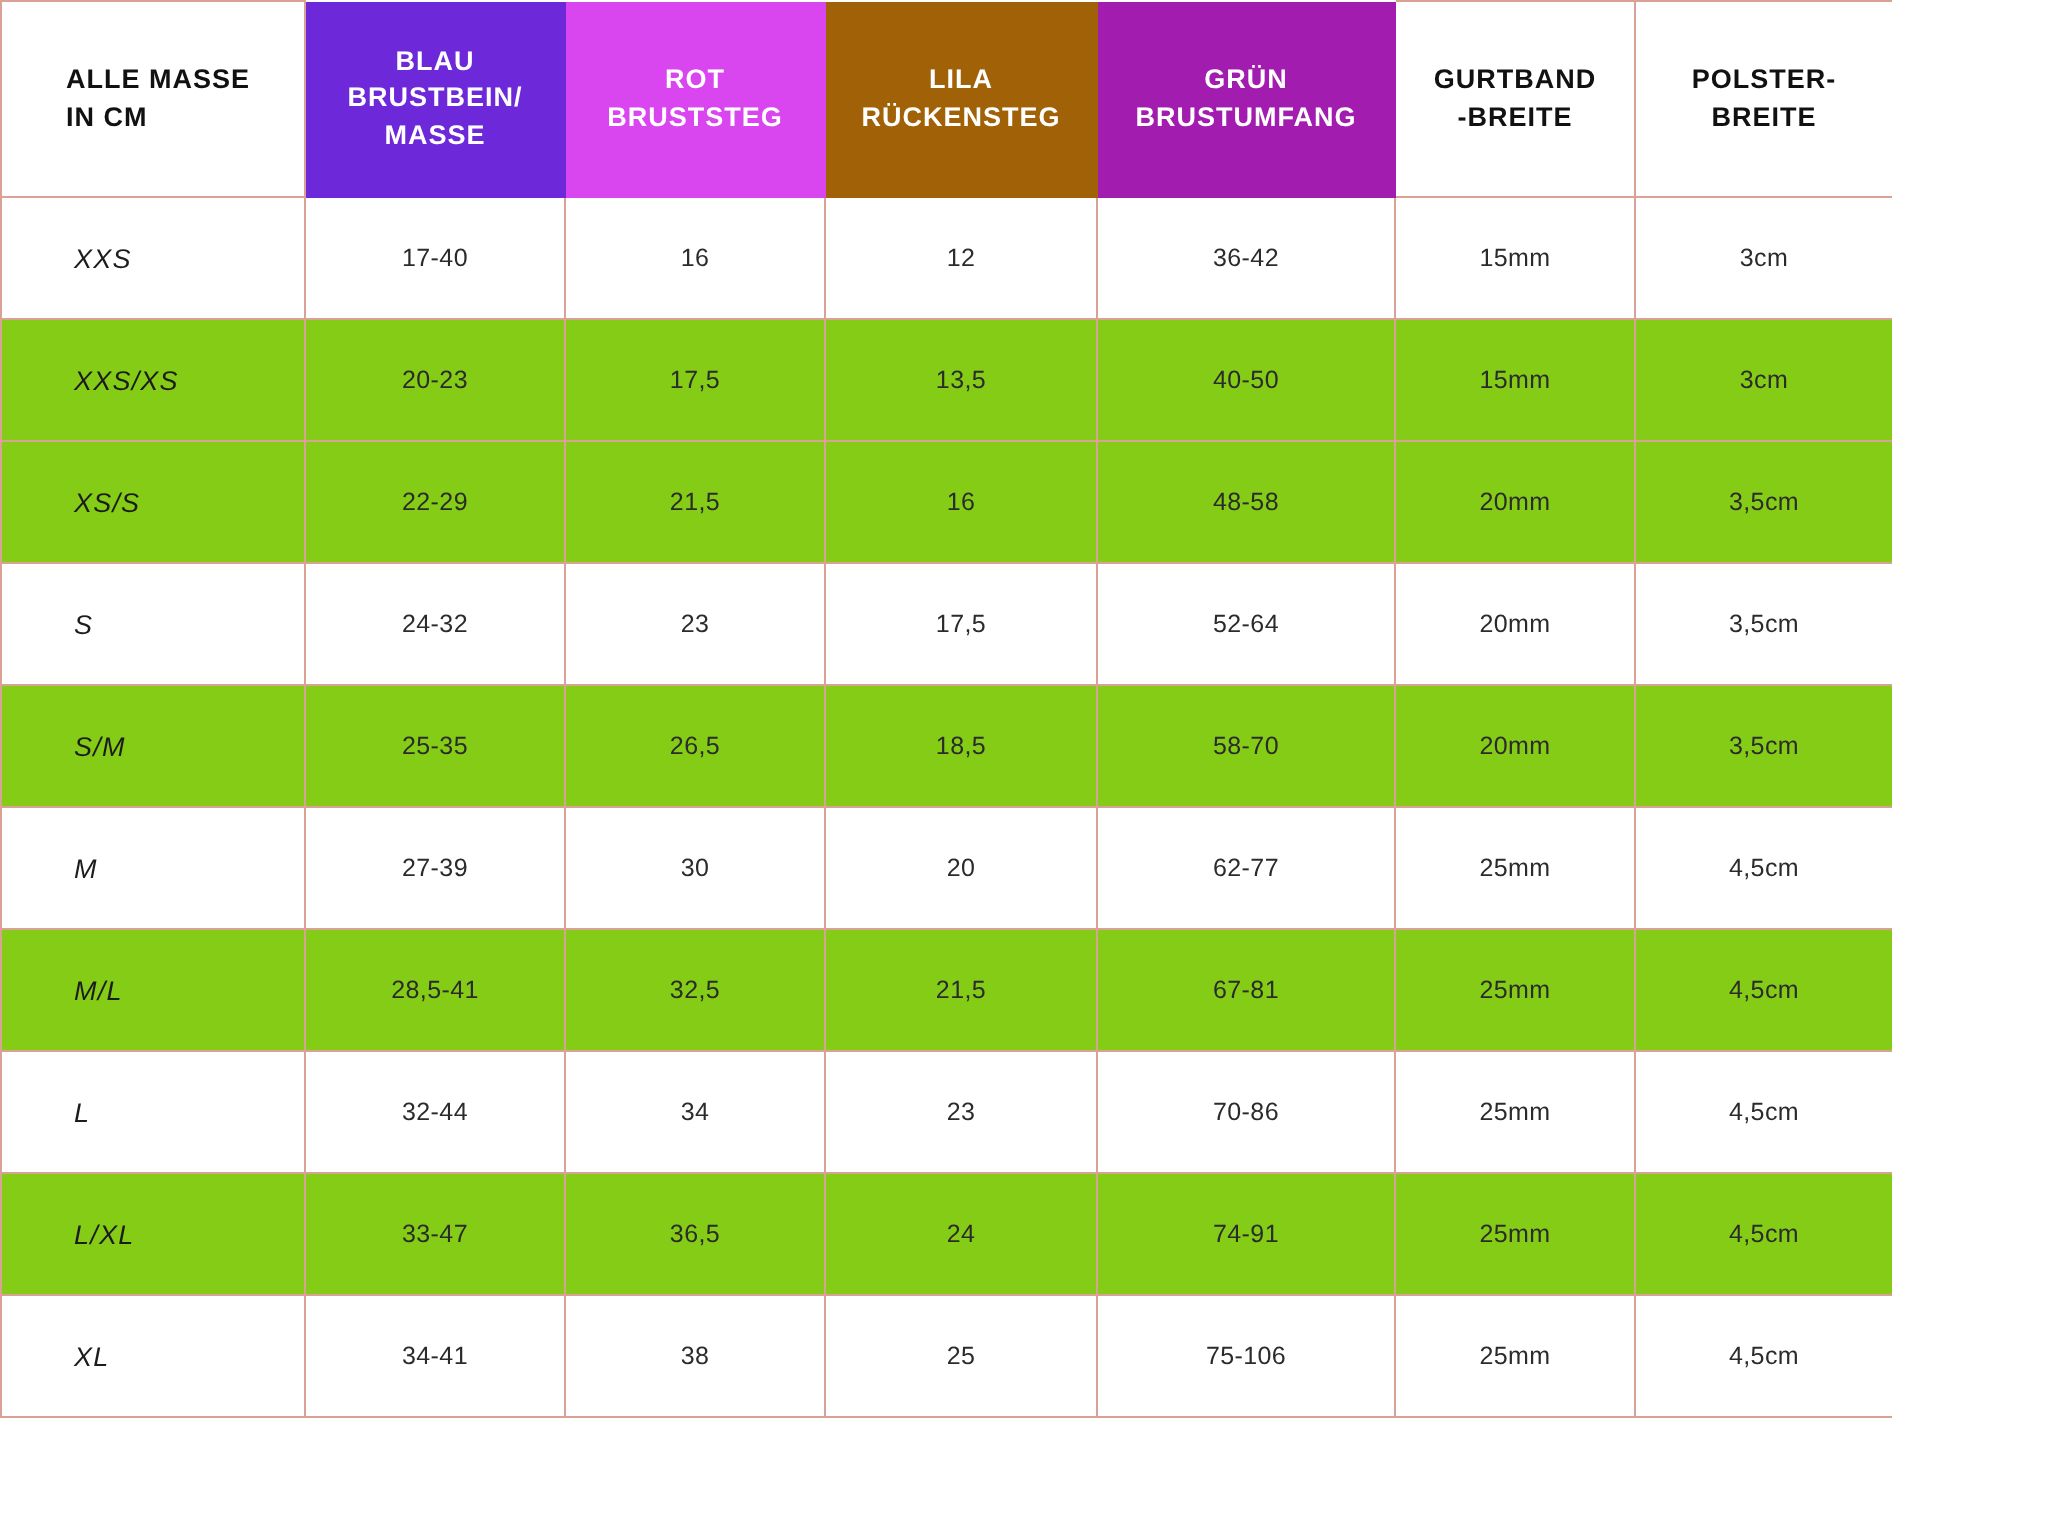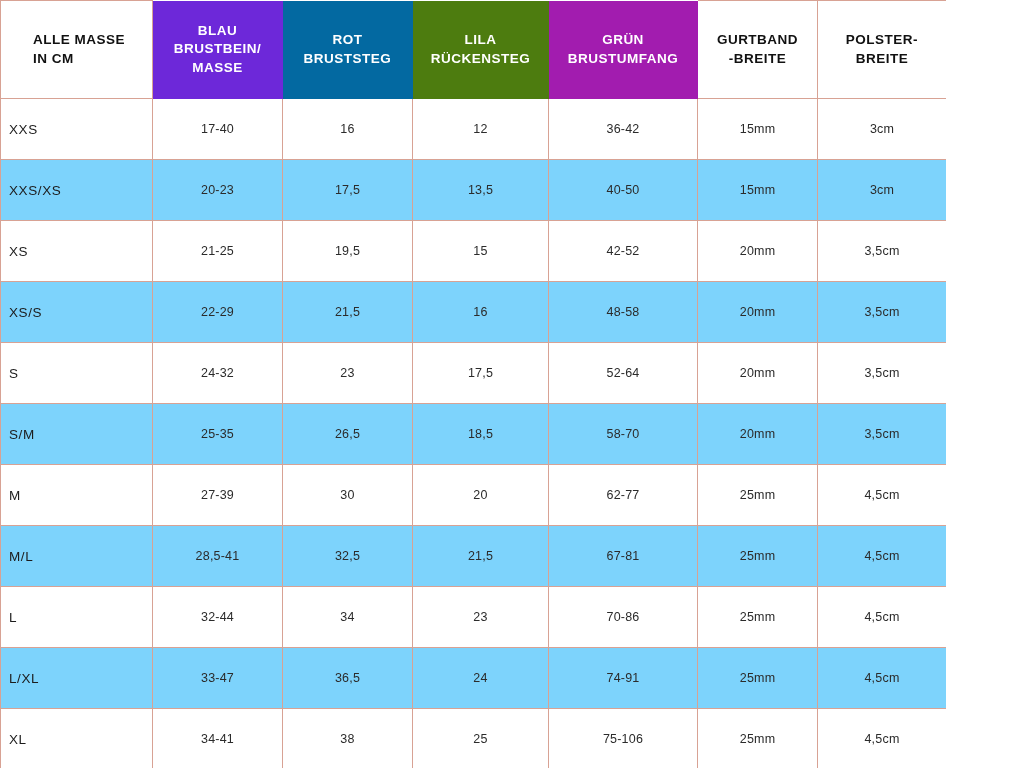--- a/index.html
+++ b/index.html
@@ -54,54 +54,55 @@
   thead th.th-size {
     text-align: left;
     padding-left: 32px;
     background: #ffffff;
   }
   thead th.th-color {
     color: #ffffff;
     border-color: transparent;
   }
   thead th.th-blue   { background: #6d28d9; }
-  thead th.th-red    { background: #0369a1; }
-  thead th.th-purple { background: #4d7c0f; }
+  thead th.th-red    { background: #d946ef; }
+  thead th.th-purple { background: #a16207; }
   thead th.th-green  { background: #a21caf; }
 
   .th-line { display: block; }
 
   
   tbody td {
     height: 61px;
     padding: 0 8px;
     vertical-align: middle;
     text-align: center;
     font-size: 12.5px;
     font-weight: normal;
     color: #2b2b2b;
     letter-spacing: 0.2px;
     border: 1px solid #d8a294;
     box-sizing: border-box;
     white-space: nowrap;
   }
   tbody td.td-size {
     text-align: left;
-    padding-left: 8px;
+    padding-left: 36px;
     font-size: 13.5px;
     letter-spacing: 0.6px;
     color: #1c1c1c;
+    font-style: italic;
   }
   tbody tr.alt td {
     background: #f2f0ec;
   }
   tbody tr td {
     background: #ffffff;
   }
-  tbody tr.alt td { background: #7dd3fc; }
+  tbody tr.alt td { background: #84cc16; }
 </style>
 </head>
 <body>
 
 <div class="size-table-wrap">
   <table class="size-table">
     <colgroup>
       <col class="c-size">
         <col class="c-blue">
         <col class="c-red">
@@ -155,29 +156,20 @@
         </tr>
         <tr class="alt">
           <td class="td-size">XXS/XS</td>
           <td>20-23</td>
           <td>17,5</td>
           <td>13,5</td>
           <td>40-50</td>
           <td>15mm</td>
           <td>3cm</td>
         </tr>
-        <tr>
-          <td class="td-size">XS</td>
-          <td>21-25</td>
-          <td>19,5</td>
-          <td>15</td>
-          <td>42-52</td>
-          <td>20mm</td>
-          <td>3,5cm</td>
-        </tr>
         <tr class="alt">
           <td class="td-size">XS/S</td>
           <td>22-29</td>
           <td>21,5</td>
           <td>16</td>
           <td>48-58</td>
           <td>20mm</td>
           <td>3,5cm</td>
         </tr>
         <tr>

